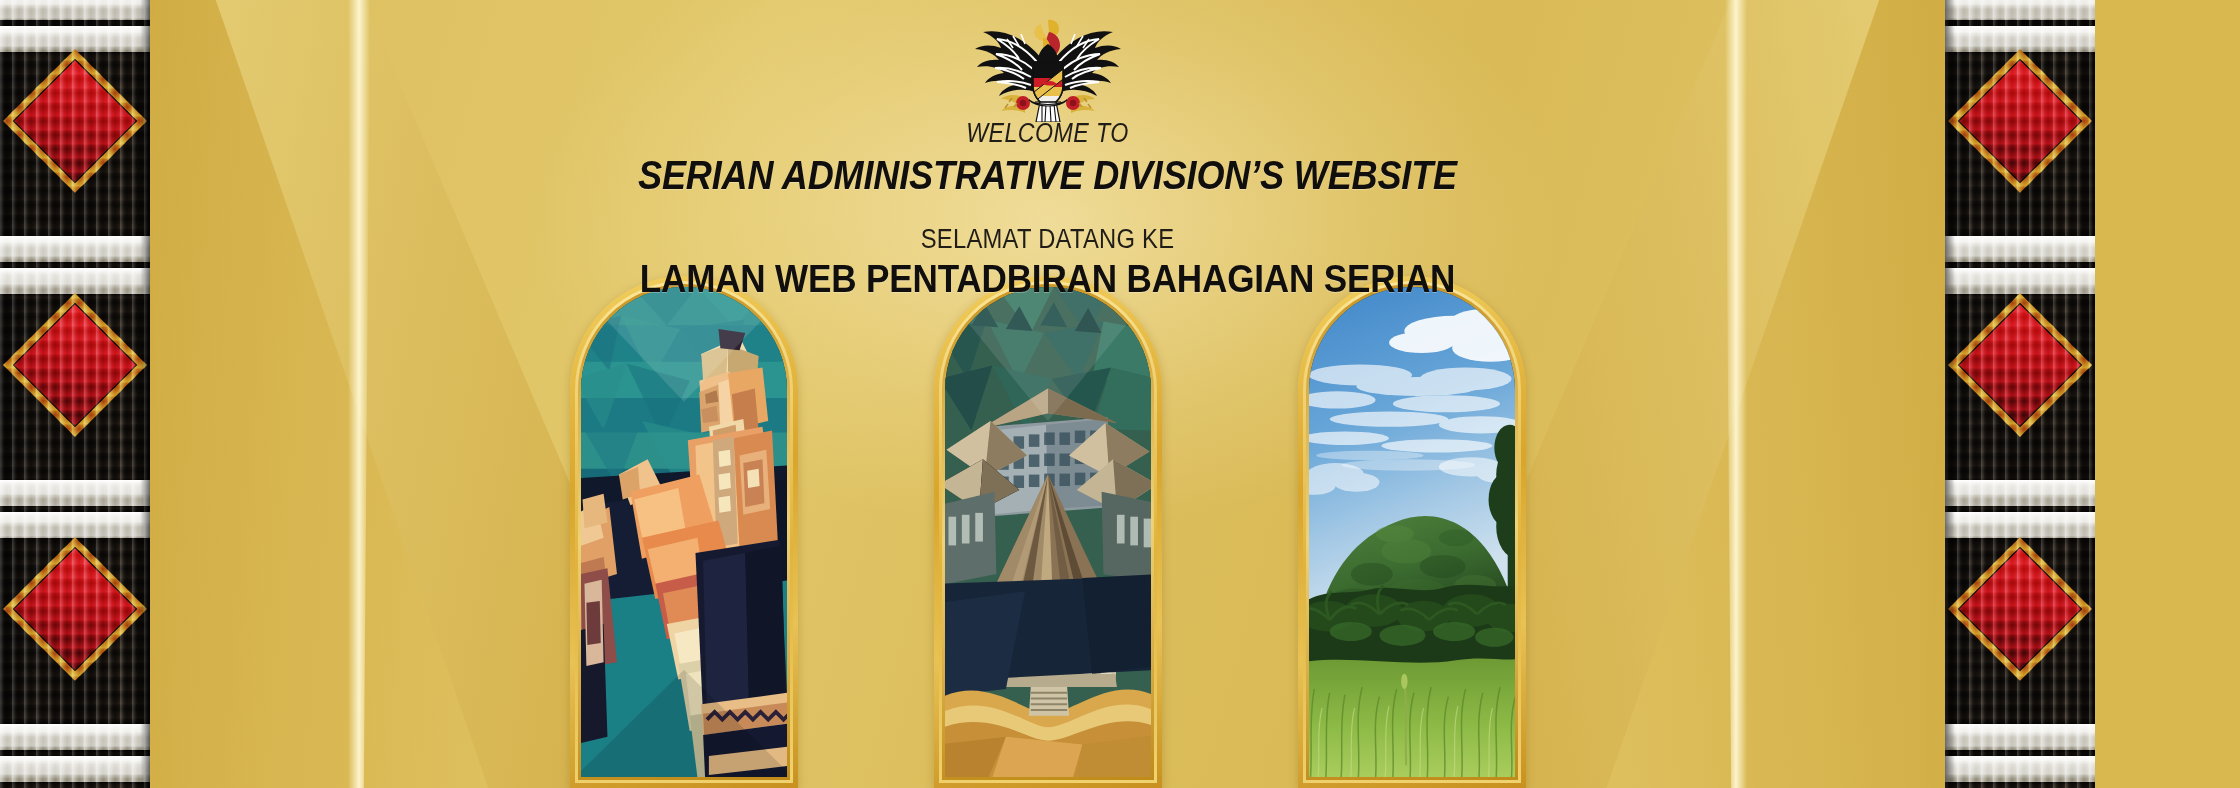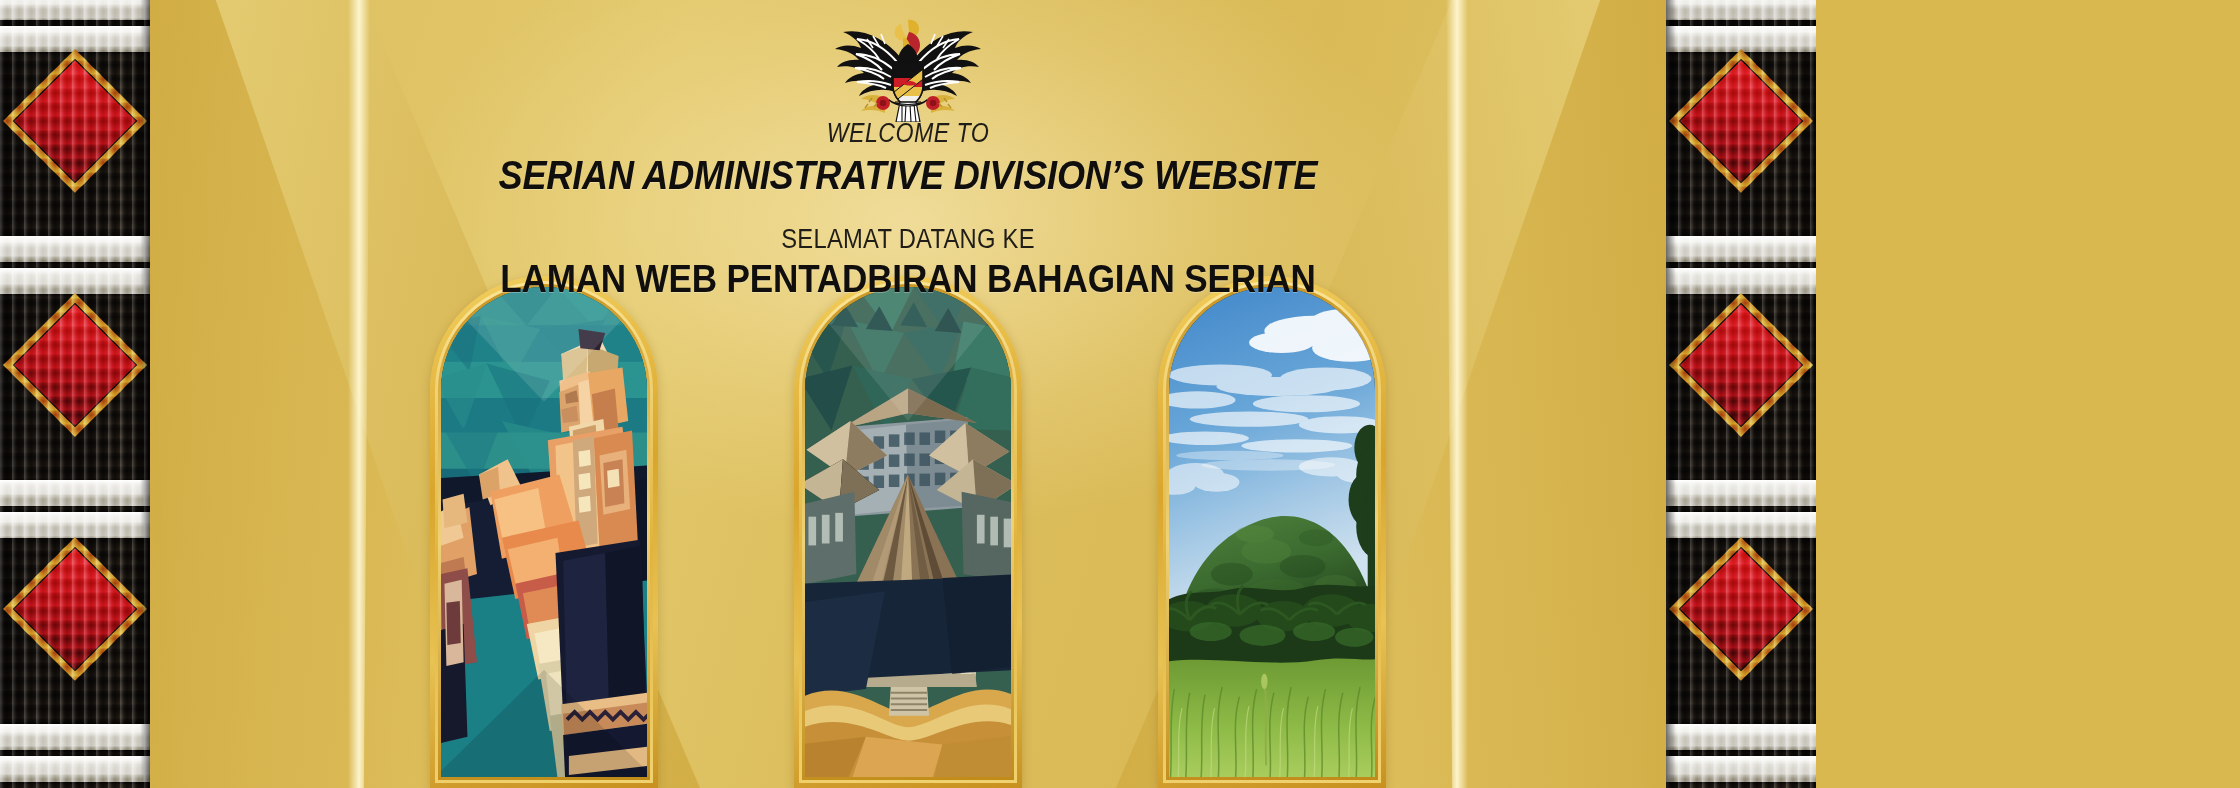--- a/index.html
+++ b/index.html
@@ -7,21 +7,21 @@
 
   html, body {
     width:2240px; height:788px;
     overflow:hidden;
     background:#d9b84f;
     font-family:"Liberation Sans", sans-serif;
   }
 
   #banner {
     position:relative;
-    width:1816px; height:788px;
+    width:2095px; height:788px;
     overflow:hidden;
     background:
       linear-gradient(105deg,
         #d9bd5c 0%,
         #dfc263 18%,
         #e2c86b 34%,
         #dcbe5d 50%,
         #d9ba56 66%,
         #dfc264 82%,
         #d9bd5c 100%);

